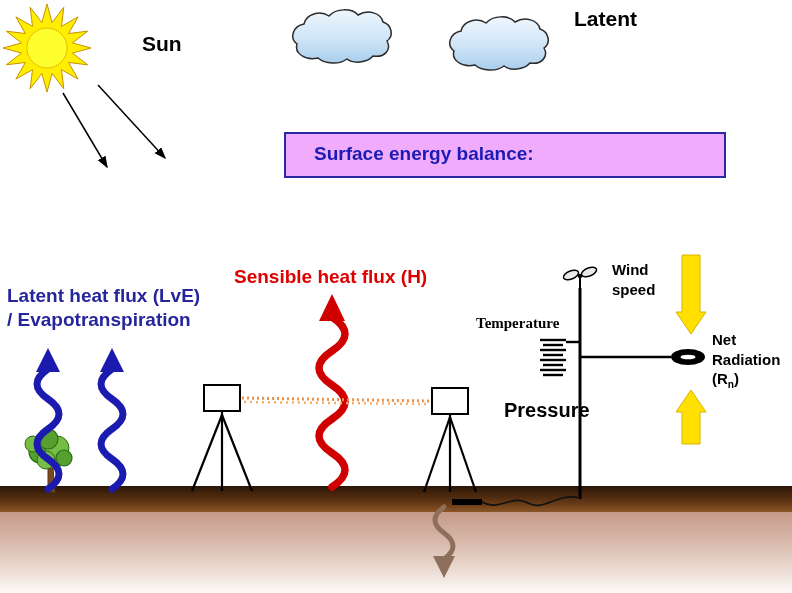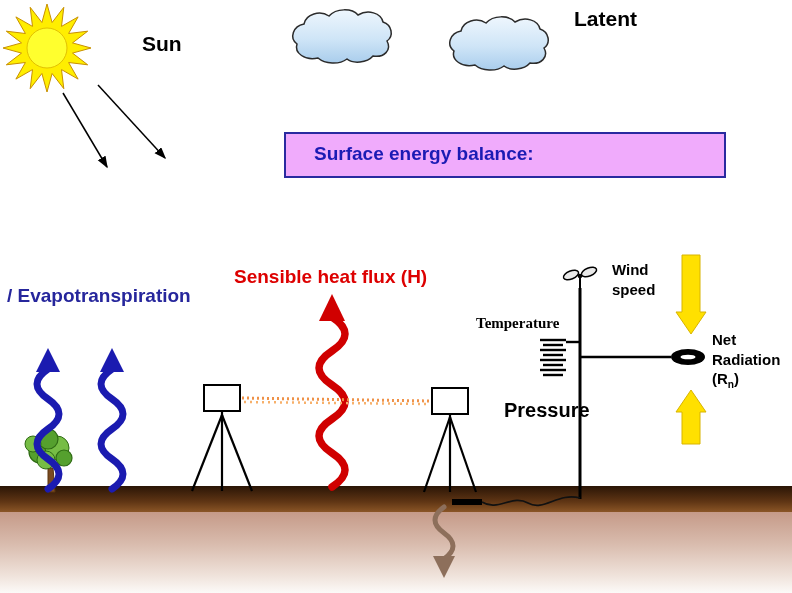--- a/index.html
+++ b/index.html
@@ -198,20 +198,21 @@
   <div class="lbl sun-lbl">Sun</div>
   <div class="lbl clouds-lbl">Latent</div>
 
   <div class="eq-box">
     <div>Surface energy balance:</div>
   </div>
 
   <div class="lbl sensible-lbl">Sensible heat flux (H)</div>
 
   <div class="lbl latent-lbl">
+    <div>Latent heat flux (LvE)</div>
     <div>/ Evapotranspiration</div>
   </div>
 
   <div class="lbl wind-lbl">
     <div>Wind</div>
     <div>speed</div>
   </div>
 
   <div class="lbl temp-lbl">Temperature</div>
   <div class="lbl press-lbl">Pressure</div>

